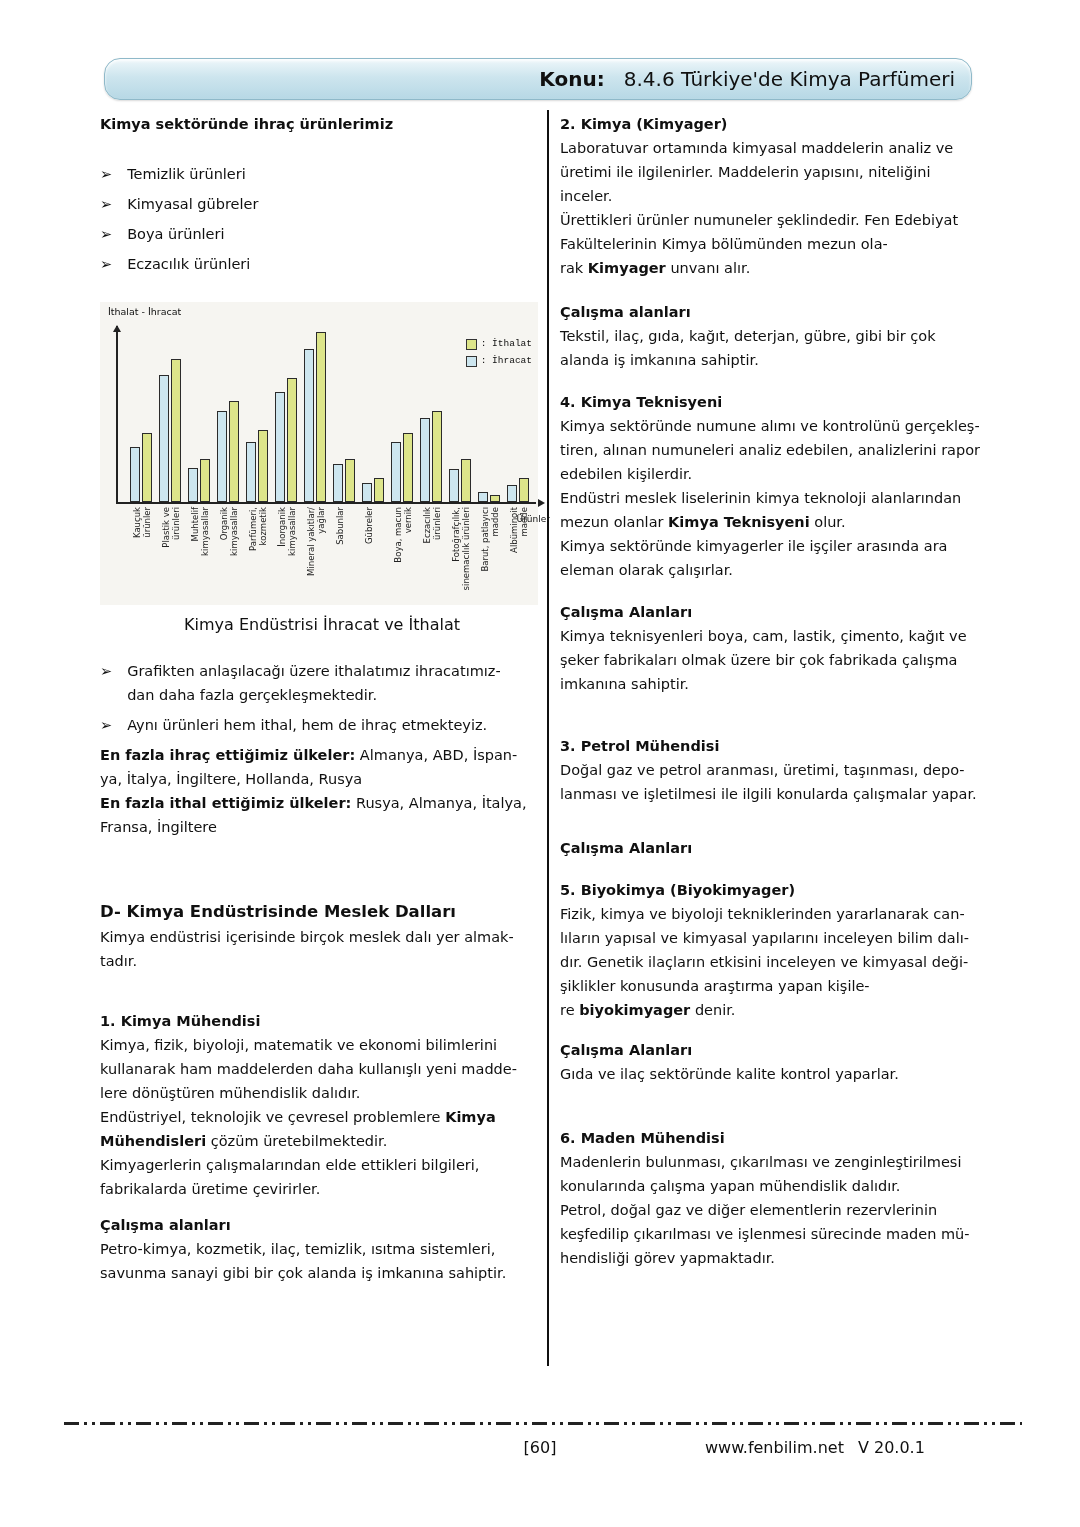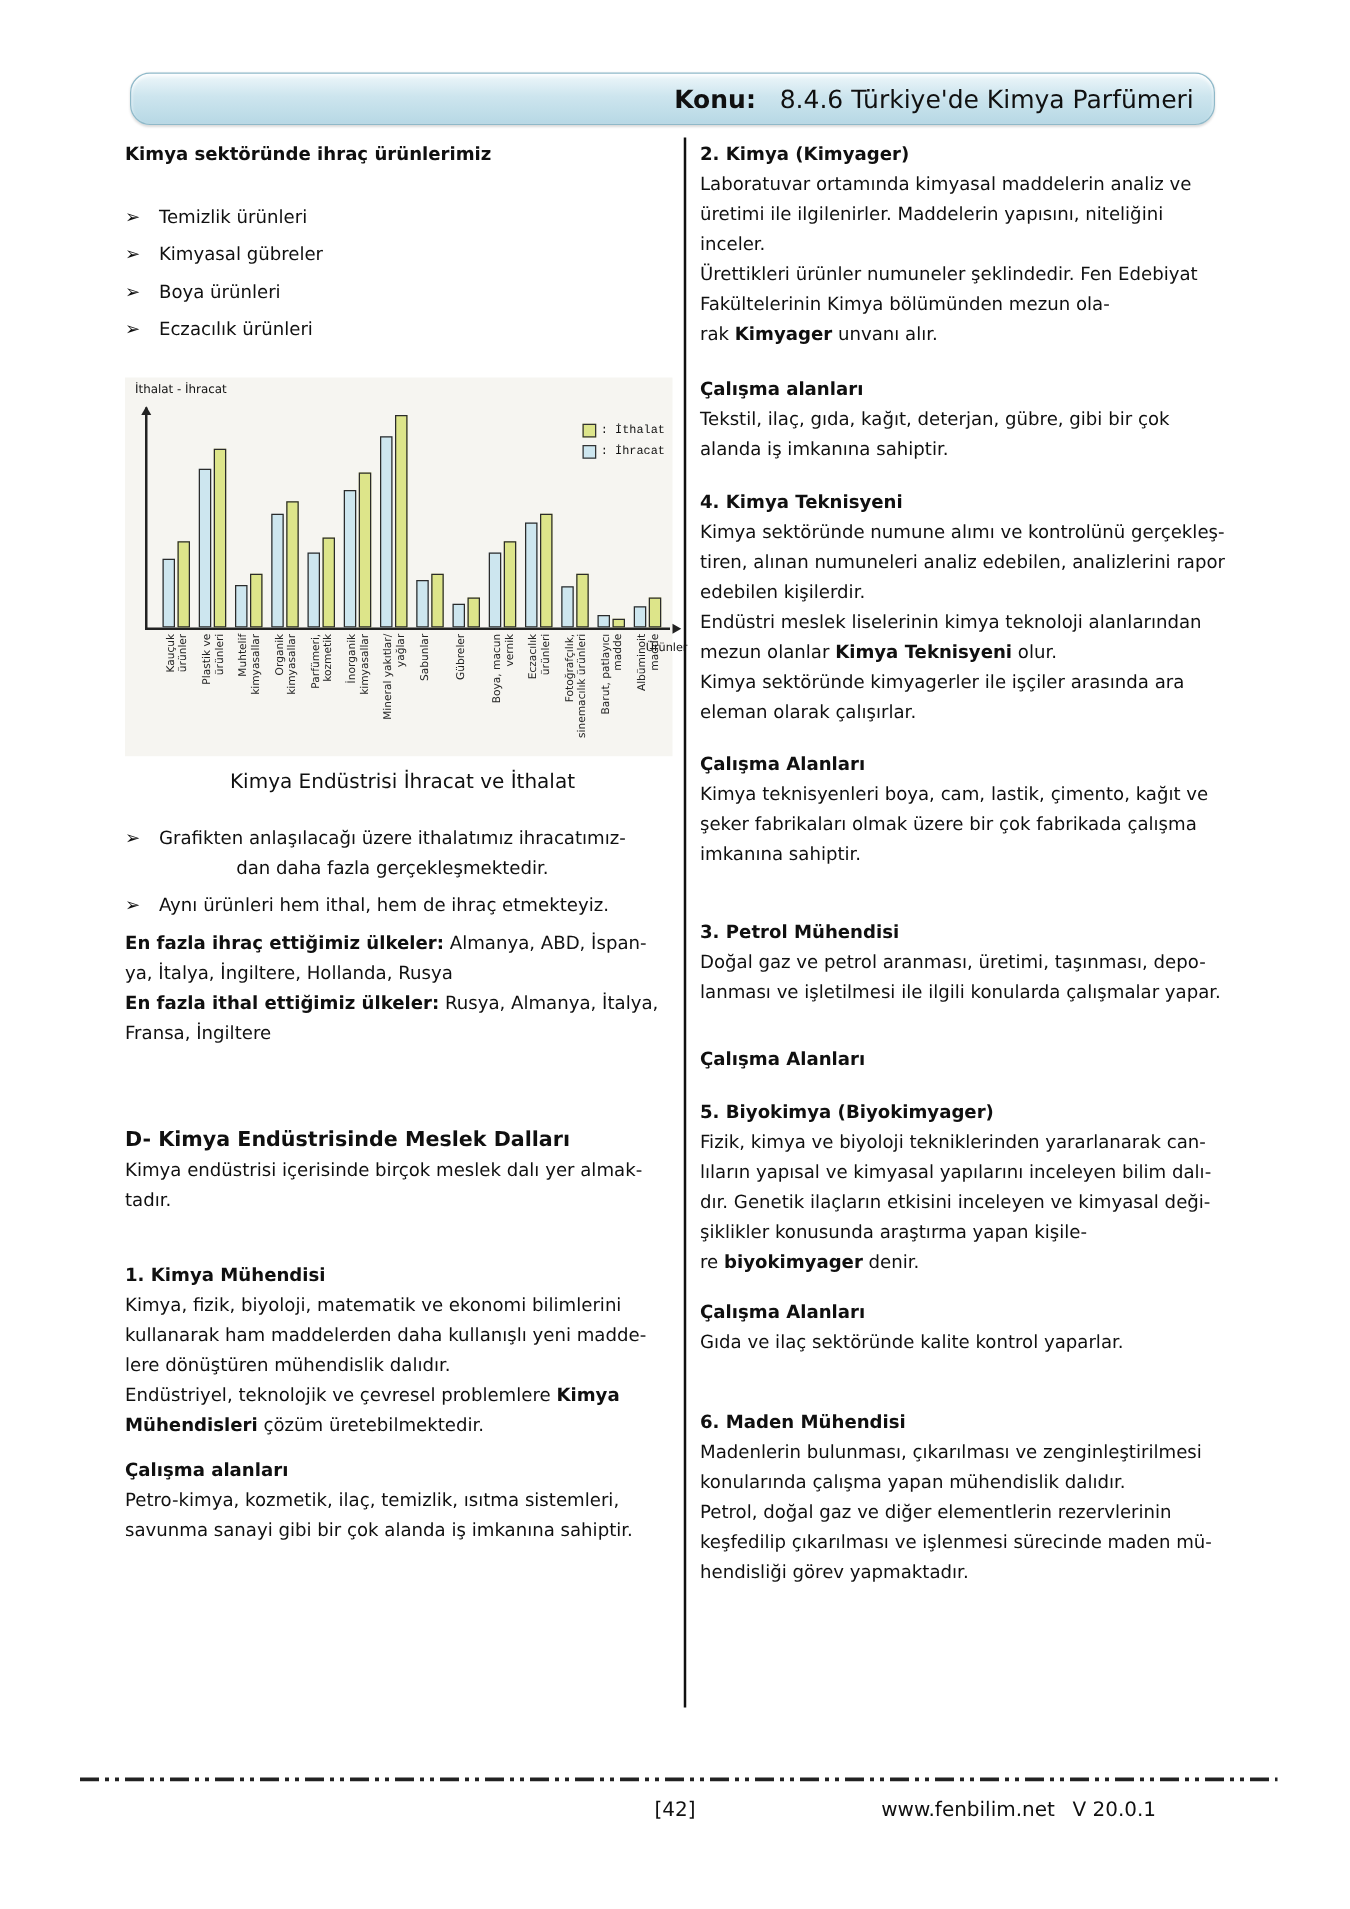--- a/index.html
+++ b/index.html
@@ -26,21 +26,21 @@
   .hd-lg{font-weight:bold;font-size:16.5px;line-height:26px;margin:0;}
   p.block{margin:0;white-space:pre-line;}
   .bold{font-weight:bold;}.mt12{margin-top:12px;}.mt16{margin-top:16px;}.mt18{margin-top:18px;}
   .mt20{margin-top:20px;}.mt22{margin-top:22px;}.mt26{margin-top:26px;}.mt28{margin-top:28px;}
   .mt30{margin-top:30px;}.mt34{margin-top:18px;}.mt36{margin-top:36px;}.mt38{margin-top:38px;}
   .mt40{margin-top:40px;}.mt46{margin-top:46px;}.mt60{margin-top:60px;}
 
   
   .bullet{display:flex;gap:15px;margin-bottom:6px;}
   .bullet .mark{flex:0 0 auto;}
-  .bullet .btxt{white-space:pre-line;text-align:center;}
+  .bullet .btxt{white-space:pre-line;}
 
   
   .chart{margin-top:26px;width:438px;box-sizing:border-box;background:#f6f5f1;padding:4px 2px 2px 6px;position:relative;}
   .chart-ylabel{font-size:9.5px;line-height:12px;margin-left:2px;}
   .plot{position:relative;margin-left:10px;margin-top:2px;height:182px;border-bottom:2px solid #222;}
   .yaxis{position:absolute;left:0;top:6px;bottom:-1px;width:2px;background:#222;}
   .yarrow{position:absolute;left:-3px;top:-1px;width:0;height:0;
     border-left:4px solid transparent;border-right:4px solid transparent;border-bottom:7px solid #222;}
   .xarrow{position:absolute;right:-9px;bottom:-5px;width:0;height:0;
     border-top:4px solid transparent;border-bottom:4px solid transparent;border-left:7px solid #222;}
@@ -255,20 +255,22 @@
     <p class="hd-lg mt60">D- Kimya Endüstrisinde Meslek Dalları</p>
     <p class="block mt28">Kimya endüstrisi içerisinde birçok meslek dalı yer almak-
 tadır.</p>
 
     <p class="hd mt36">1. Kimya Mühendisi</p>
     <p class="block">Kimya, fizik, biyoloji, matematik ve ekonomi bilimlerini
 kullanarak ham maddelerden daha kullanışlı yeni madde-
 lere dönüştüren mühendislik dalıdır.</p>
     <p class="block"><span>Endüstriyel, teknolojik ve çevresel problemlere </span><span class="bold">Kimya
 Mühendisleri</span><span> çözüm üretebilmektedir.</span></p>
+    <p class="block">Kimyagerlerin çalışmalarından elde ettikleri bilgileri,
+fabrikalarda üretime çevirirler.</p>
 
     <p class="hd mt12">Çalışma alanları</p>
     <p class="block">Petro-kimya, kozmetik, ilaç, temizlik, ısıtma sistemleri,
 savunma sanayi gibi bir çok alanda iş imkanına sahiptir.</p>
   </div>
 
   <div class="col col-right">
     <p class="hd">2. Kimya (Kimyager)</p>
     <p class="block">Laboratuvar ortamında kimyasal maddelerin analiz ve
 üretimi ile ilgilenirler. Maddelerin yapısını, niteliğini
@@ -313,19 +315,19 @@
 
     <p class="hd mt40">6. Maden Mühendisi</p>
     <p class="block">Madenlerin bulunması, çıkarılması ve zenginleştirilmesi
 konularında çalışma yapan mühendislik dalıdır.</p>
     <p class="block">Petrol, doğal gaz ve diğer elementlerin rezervlerinin
 keşfedilip çıkarılması ve işlenmesi sürecinde maden mü-
 hendisliği görev yapmaktadır.</p>
   </div>
 
   <div class="footer-line"></div>
-  <div class="footer-page">[42]</div>
+  <div class="footer-page">[60]</div>
   <div class="footer-site">
       <span>www.fenbilim.net</span>
       <span>V 20.0.1</span>
     </div>
 
 </div>
 
 </body></html>

